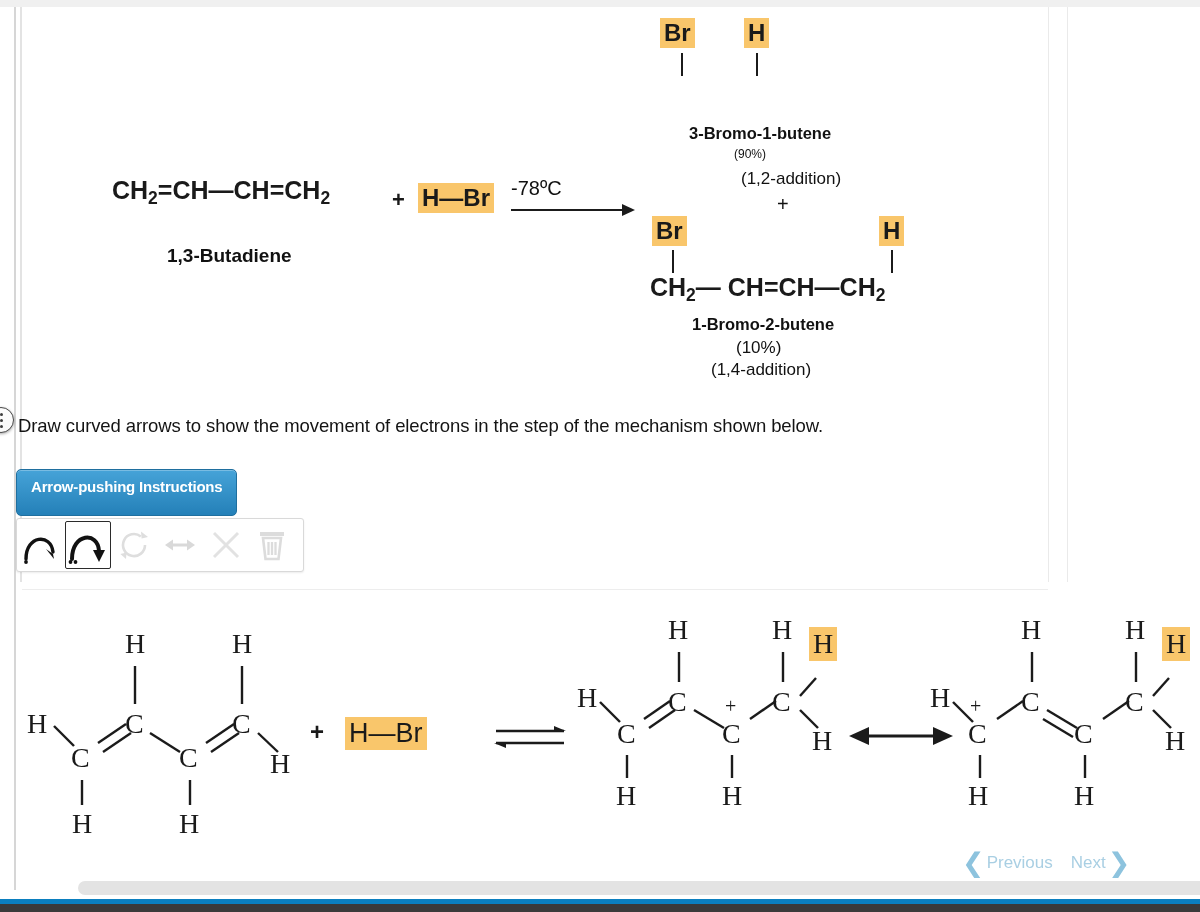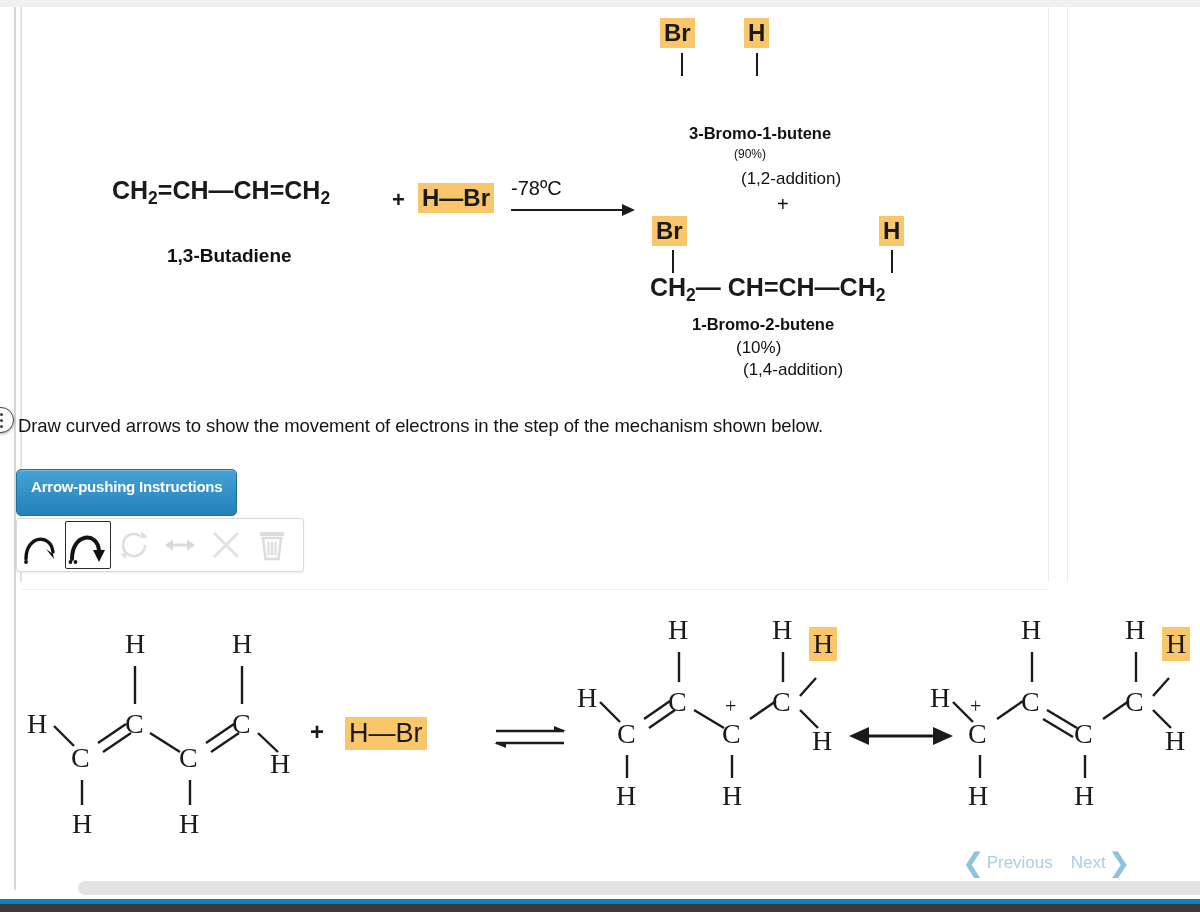--- a/index.html
+++ b/index.html
@@ -222,21 +222,21 @@
       <span class="hl">H</span>
     </div>
     <div class="vbond" style="left:869px; top:243px; height:23px;"></div>
 
     <div class="chem sans bold" style="left:628px; top:266px; font-size:25px;">
       CH<span class="sub">2</span>—&nbsp;CH=CH—CH<span class="sub">2</span>
     </div>
 
     <div class="label-bold" style="left:670px; top:308px; font-size:16.5px;">1-Bromo-2-butene</div>
     <div class="label-plain" style="left:714px; top:331px; font-size:17px;">(10%)</div>
-    <div class="label-plain" style="left:689px; top:353px; font-size:17px;margin-left:32px;">(1,4-addition)</div>
+    <div class="label-plain" style="left:689px; top:353px; font-size:17px;">(1,4-addition)</div>
   </div>
 
   <div class="vscroll-track">
     
     
   </div>
   <div class="right-gutter"></div>
 
   <div class="q-handle">
     <i></i>

